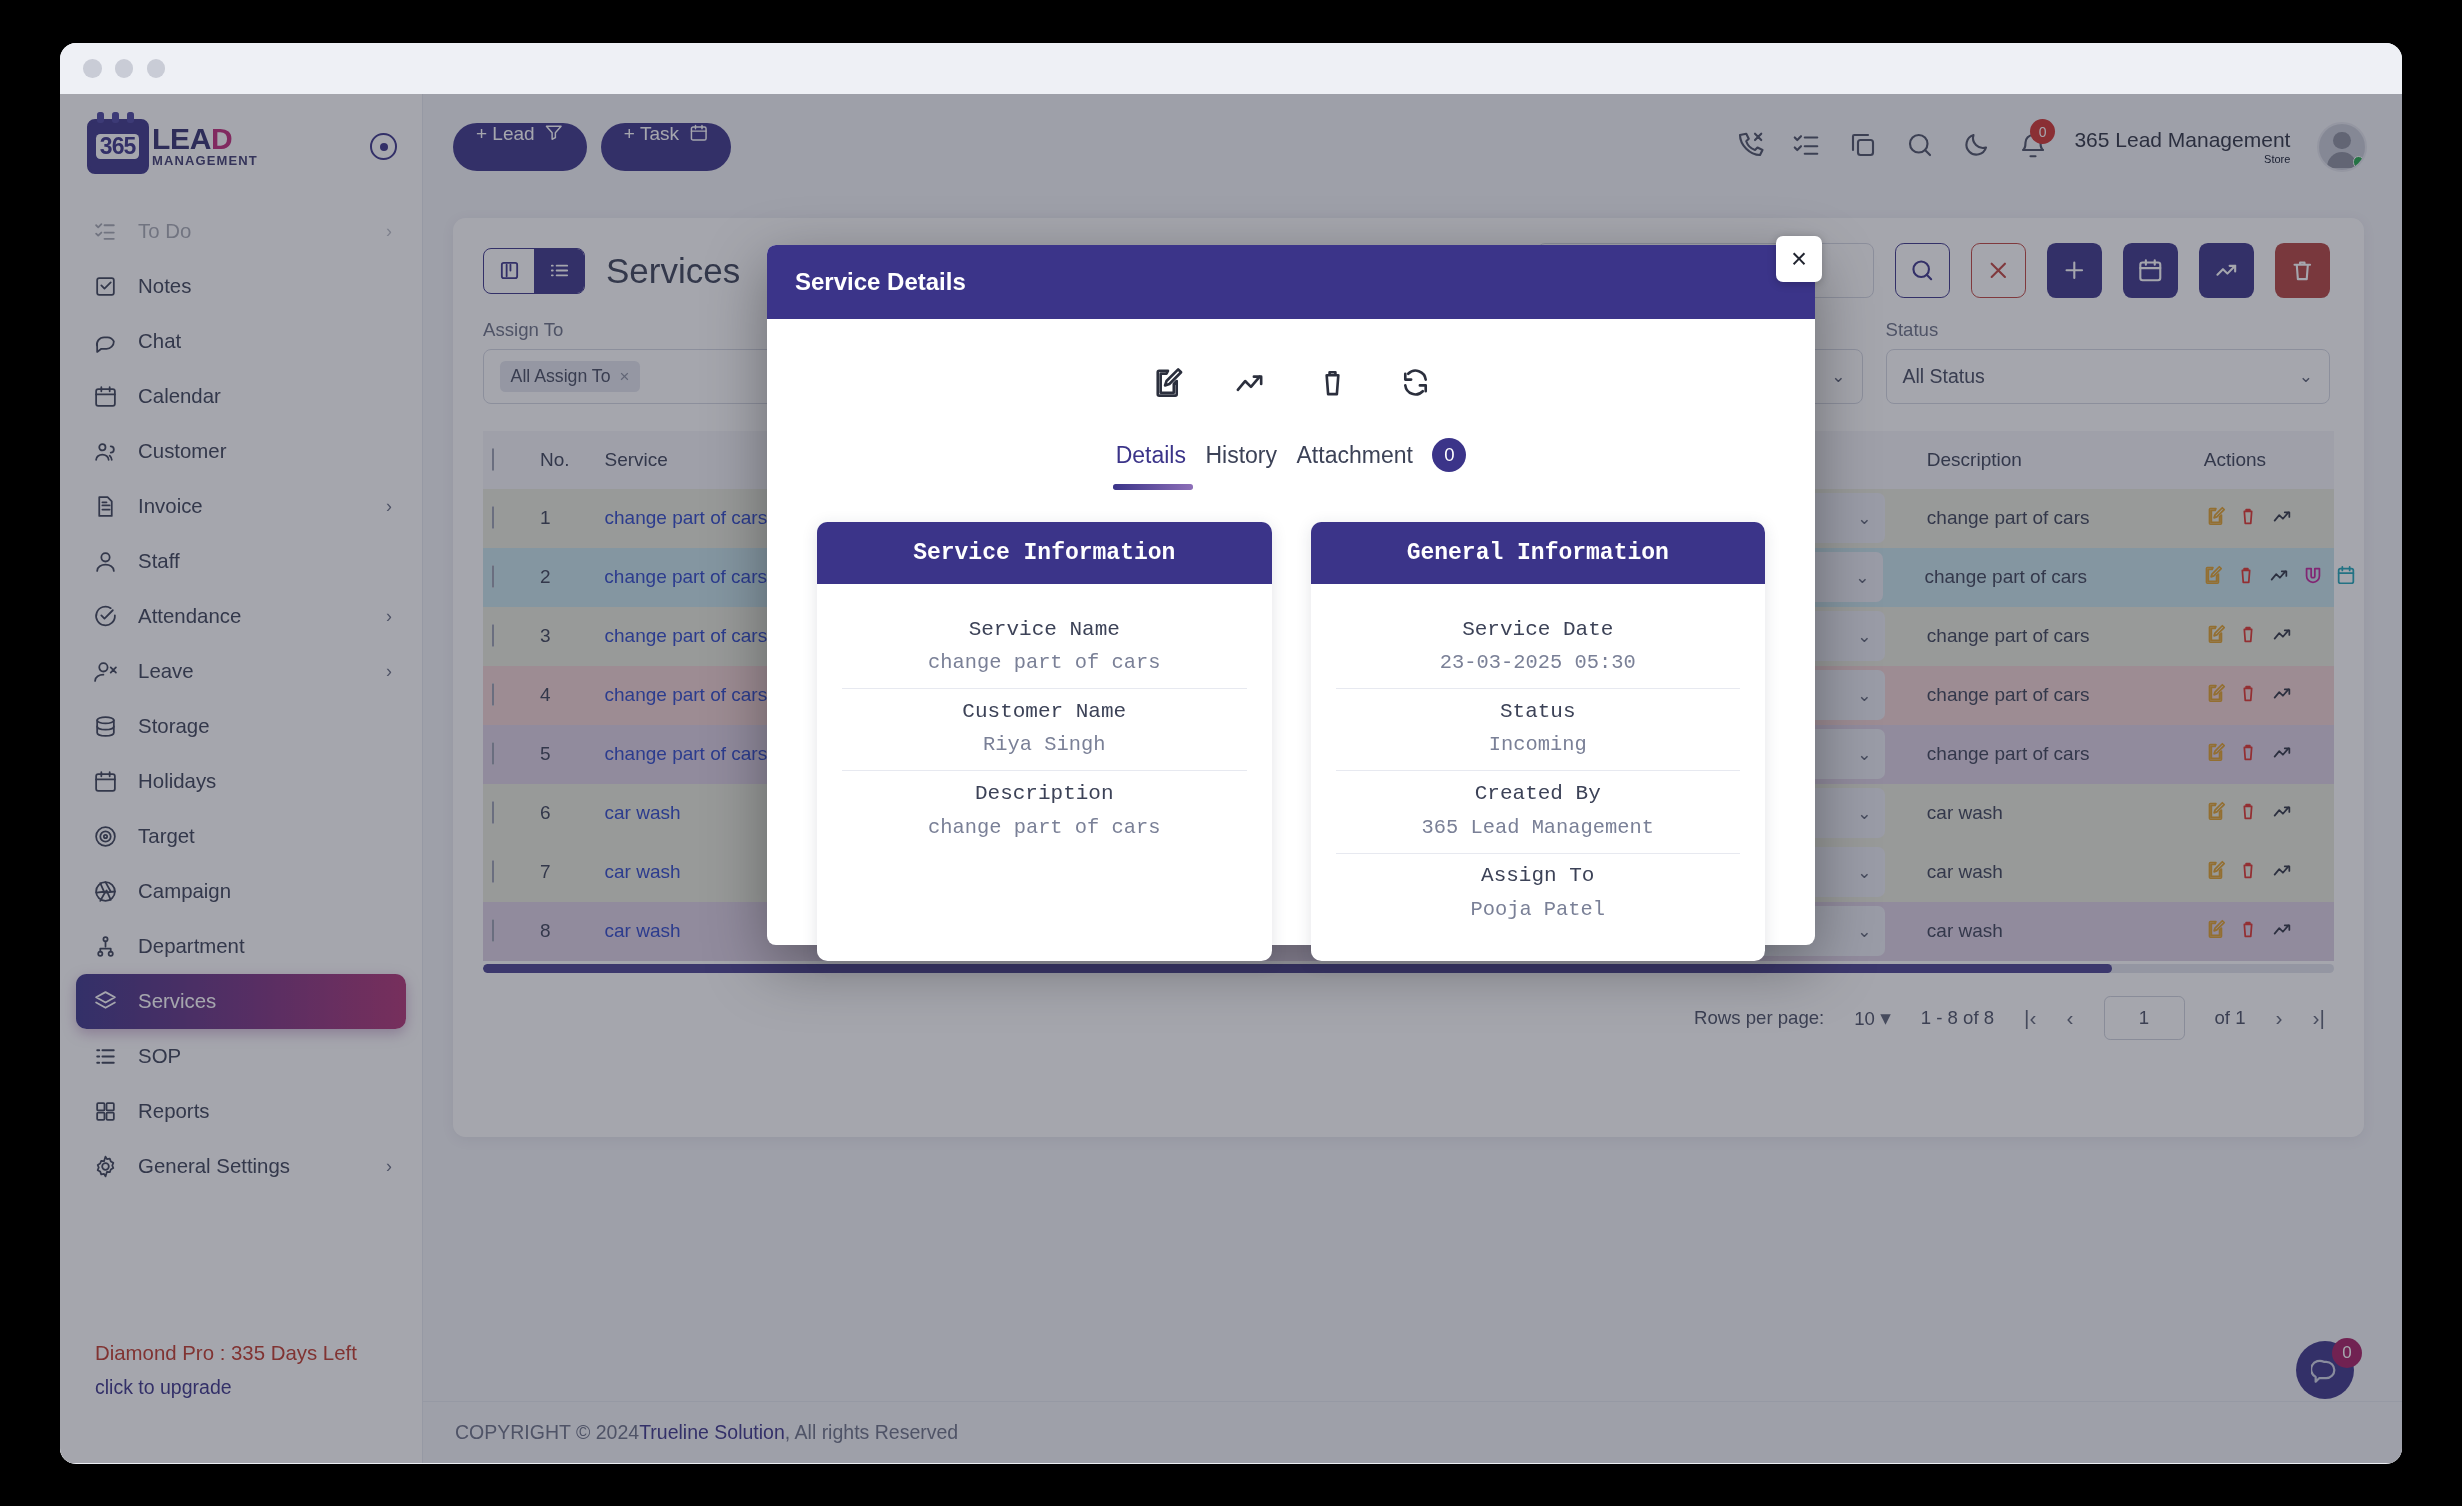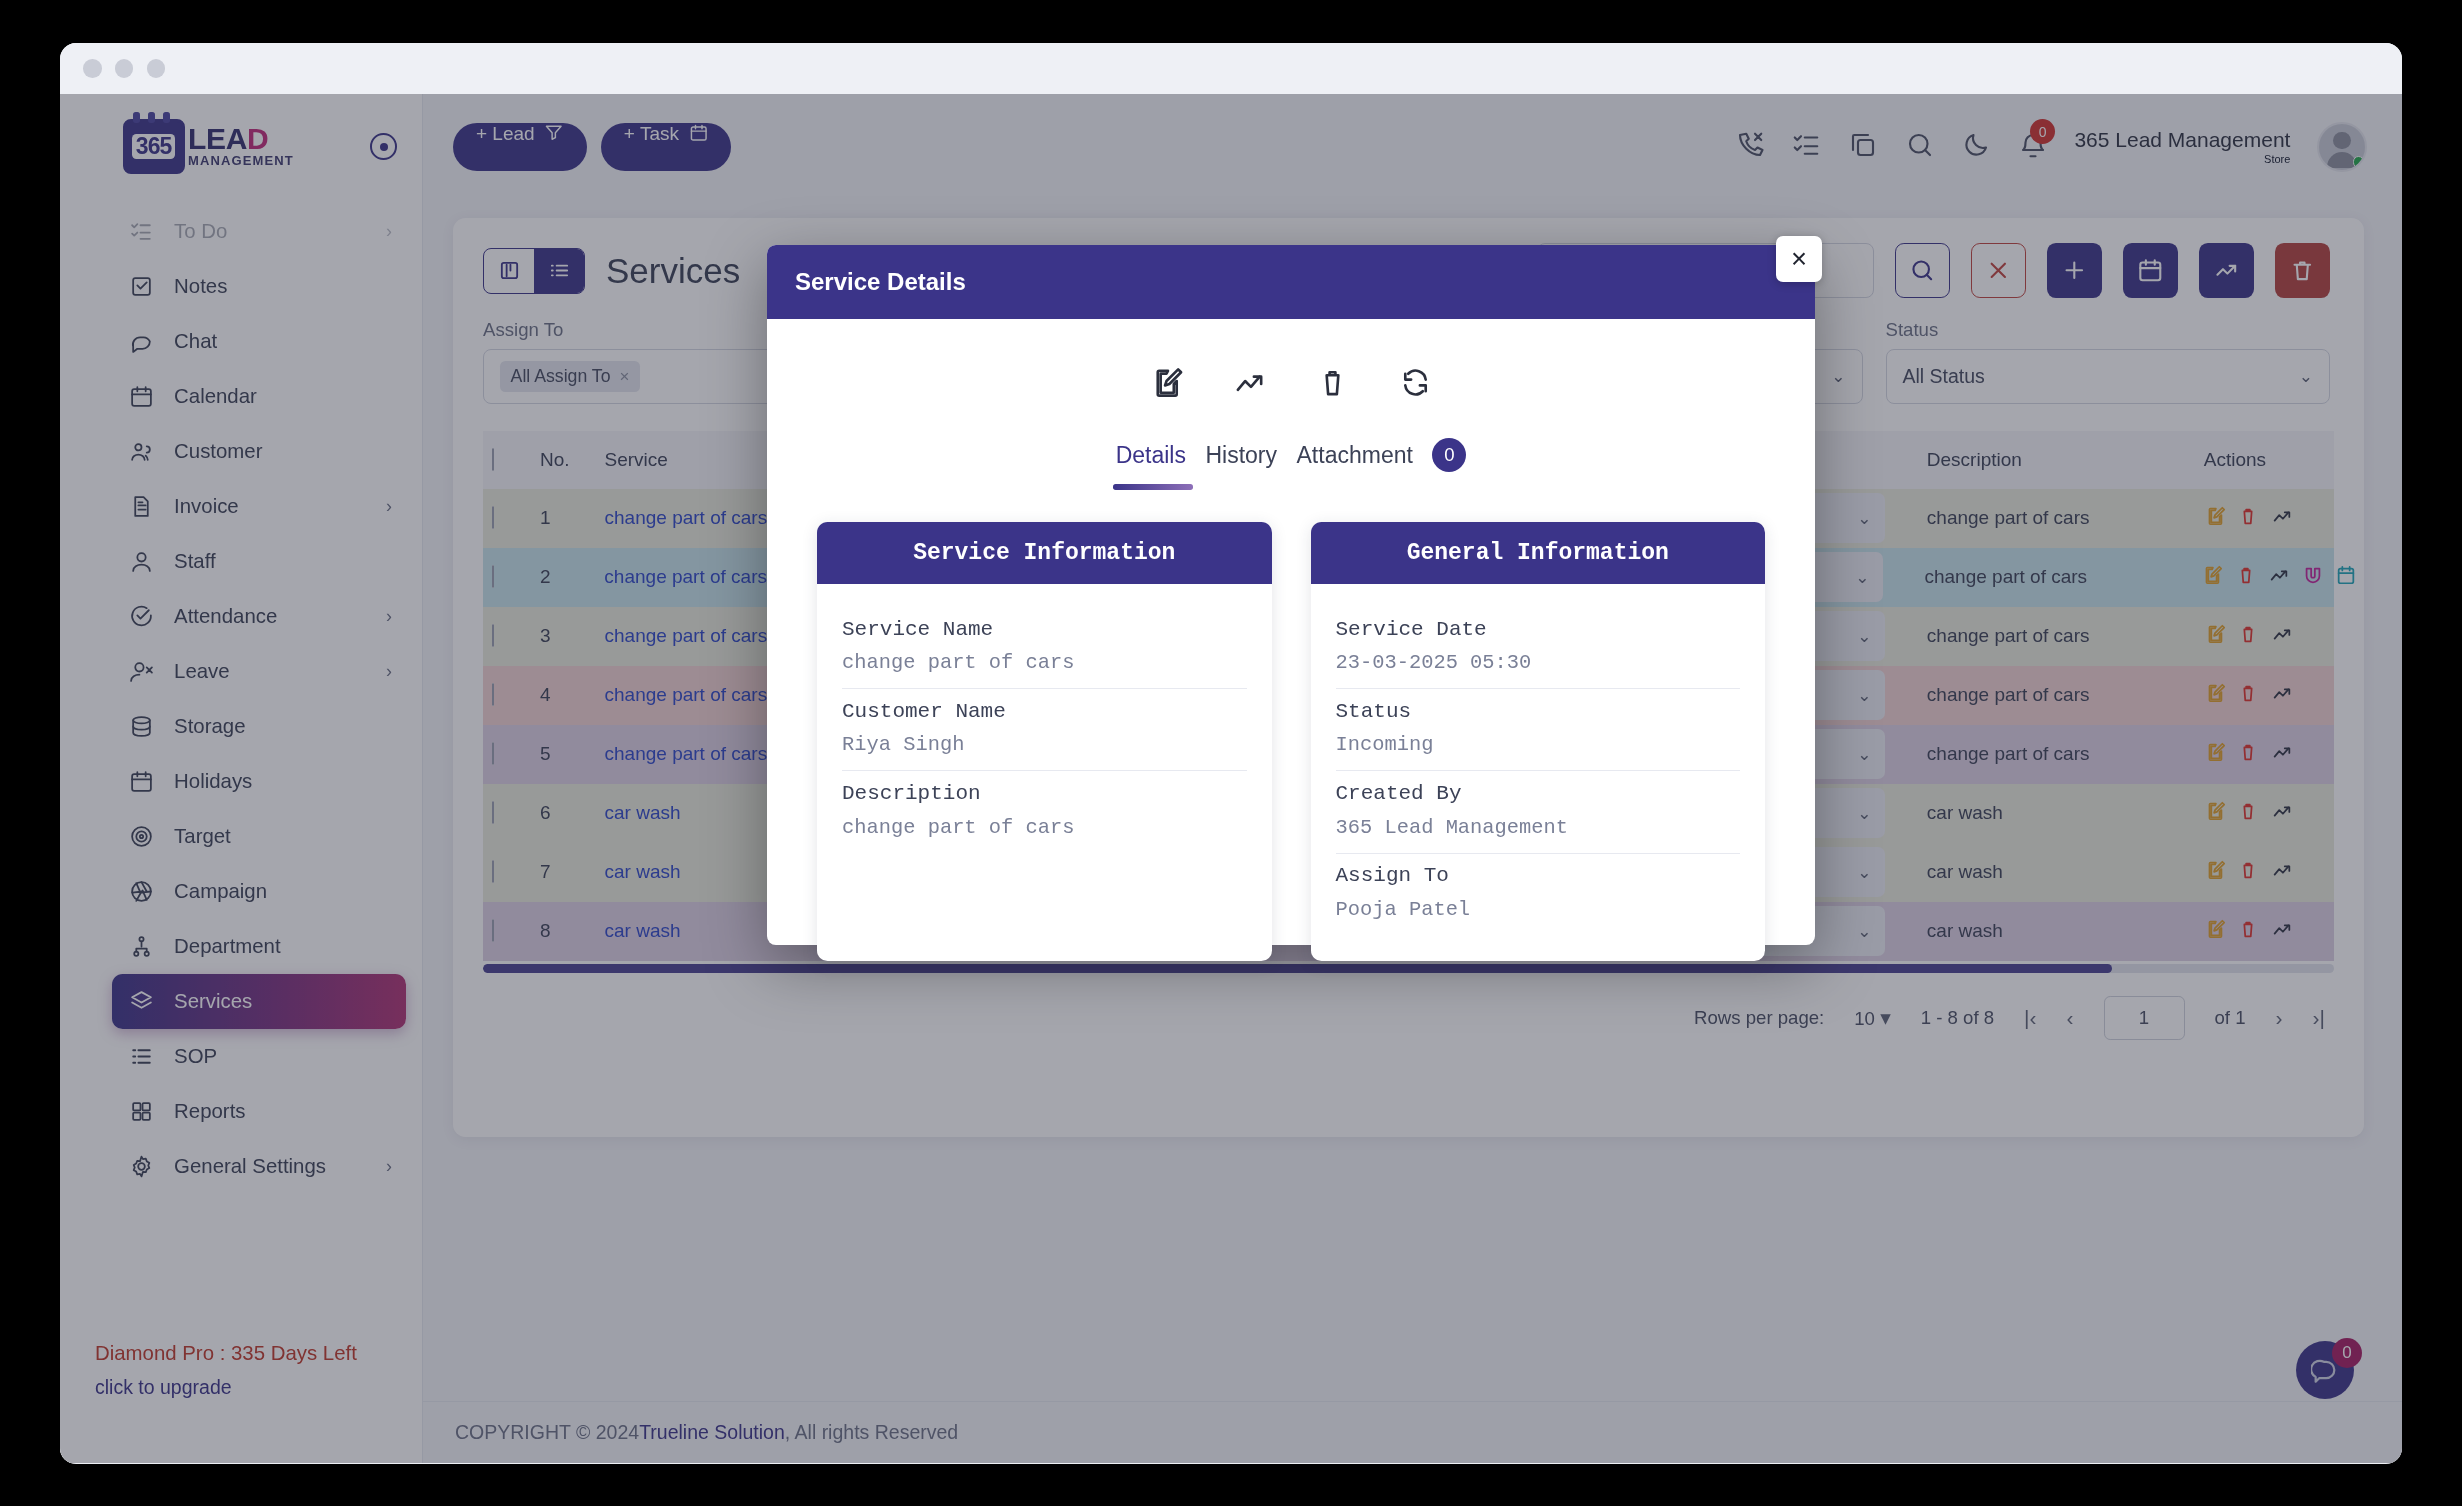--- a/index.html
+++ b/index.html
@@ -36,21 +36,20 @@
     background: #f3f4f8;
   }
 
   
   #sidebar {
     position: absolute; left: 0; top: 0;
     width: 363px; height: 100%;
     background: #ffffff;
     border-right: 0.9px solid #e6e8ef;
     overflow: hidden;
-    padding-left: 36px;
   }
   #logo-row {
     height: 105px;
     display: flex; align-items: center;
     padding: 0 25px 0 26.6px;
     justify-content: space-between;
   }
   #logo { display: flex; align-items: center; gap: 3.5px; }
   .logo-badge {
     width: 62px; height: 55px;
@@ -284,20 +283,21 @@
     width: 30px; height: 30px; border-radius: 50%;
     background: #a61d62; color: #fff; font-size: 17px;
     display:flex;align-items:center;justify-content:center;
   }
 
   
   #overlay {
     position: absolute; left: 0; top: 0;
     width: 2342px; height: 1369px;
     background: rgba(40,44,60,.42);
+    text-align: center;
   }
   #modal {
     position: absolute; left: 707px; top: 151px;
     width: 1048px; height: 700px;
     background: #fff; border-radius: 8.9px;
     box-shadow: 0 19.5px 62px rgba(0,0,0,.35);
     overflow: visible;
   }
   #modal-head {
     height: 74px; background: #3b3489;

